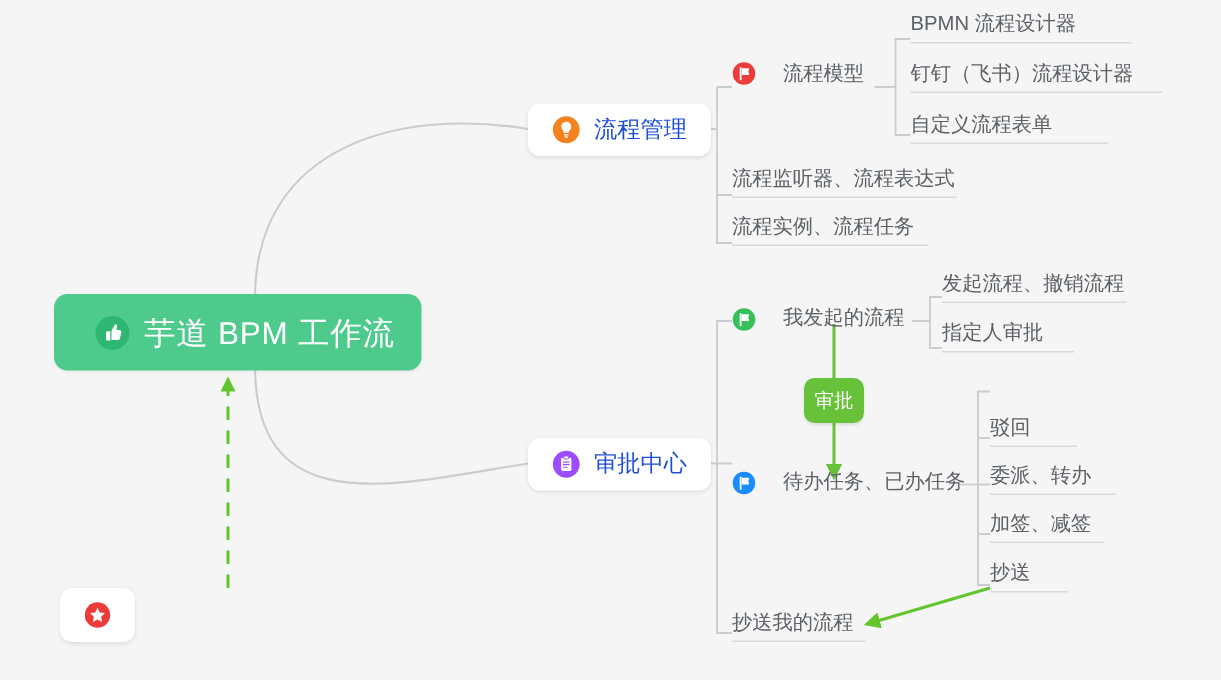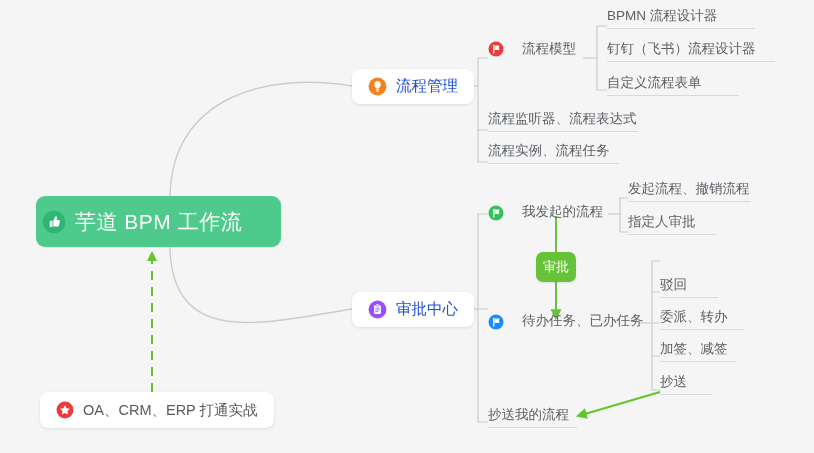--- a/index.html
+++ b/index.html
@@ -30,21 +30,21 @@
     position: absolute;
     left: 36px;
     top: 196px;
     width: 245px;
     height: 51px;
     background: #4ECB8C;
     border-radius: 9px;
     box-sizing: border-box;
     display: flex;
     align-items: center;
-    padding-left: 6px;
+    padding-left: 27px;
     box-shadow: 0 1px 2px rgba(0,0,0,0.06);
     z-index: 6;
   }
   .root-label {
     color: #ffffff;
     font-size: 21px;
     letter-spacing: 0.5px;
     white-space: nowrap;
     margin-left: 9px;
   }
@@ -274,16 +274,15 @@
     <span class="badge-text">审批</span>
   </div>
 
   <div class="card-node" style="left:40px; top:392px; height:36px;">
     <span class="ico" style="width:18px;height:18px;">
       <svg width="18" height="18" viewBox="0 0 20 20">
         <circle cx="10" cy="10" r="9.4" fill="#EB3B3B"></circle>
         <path d="M10 4.6l1.7 3.5 3.8.5-2.8 2.7.7 3.8L10 13.3l-3.4 1.8.7-3.8L4.5 8.6l3.8-.5L10 4.6z" fill="#ffffff"></path>
       </svg>
     </span>
-    <span class="card-label">OA、CRM、ERP 打通实战</span>
   </div>
 
 </div>
 
 </body></html>

